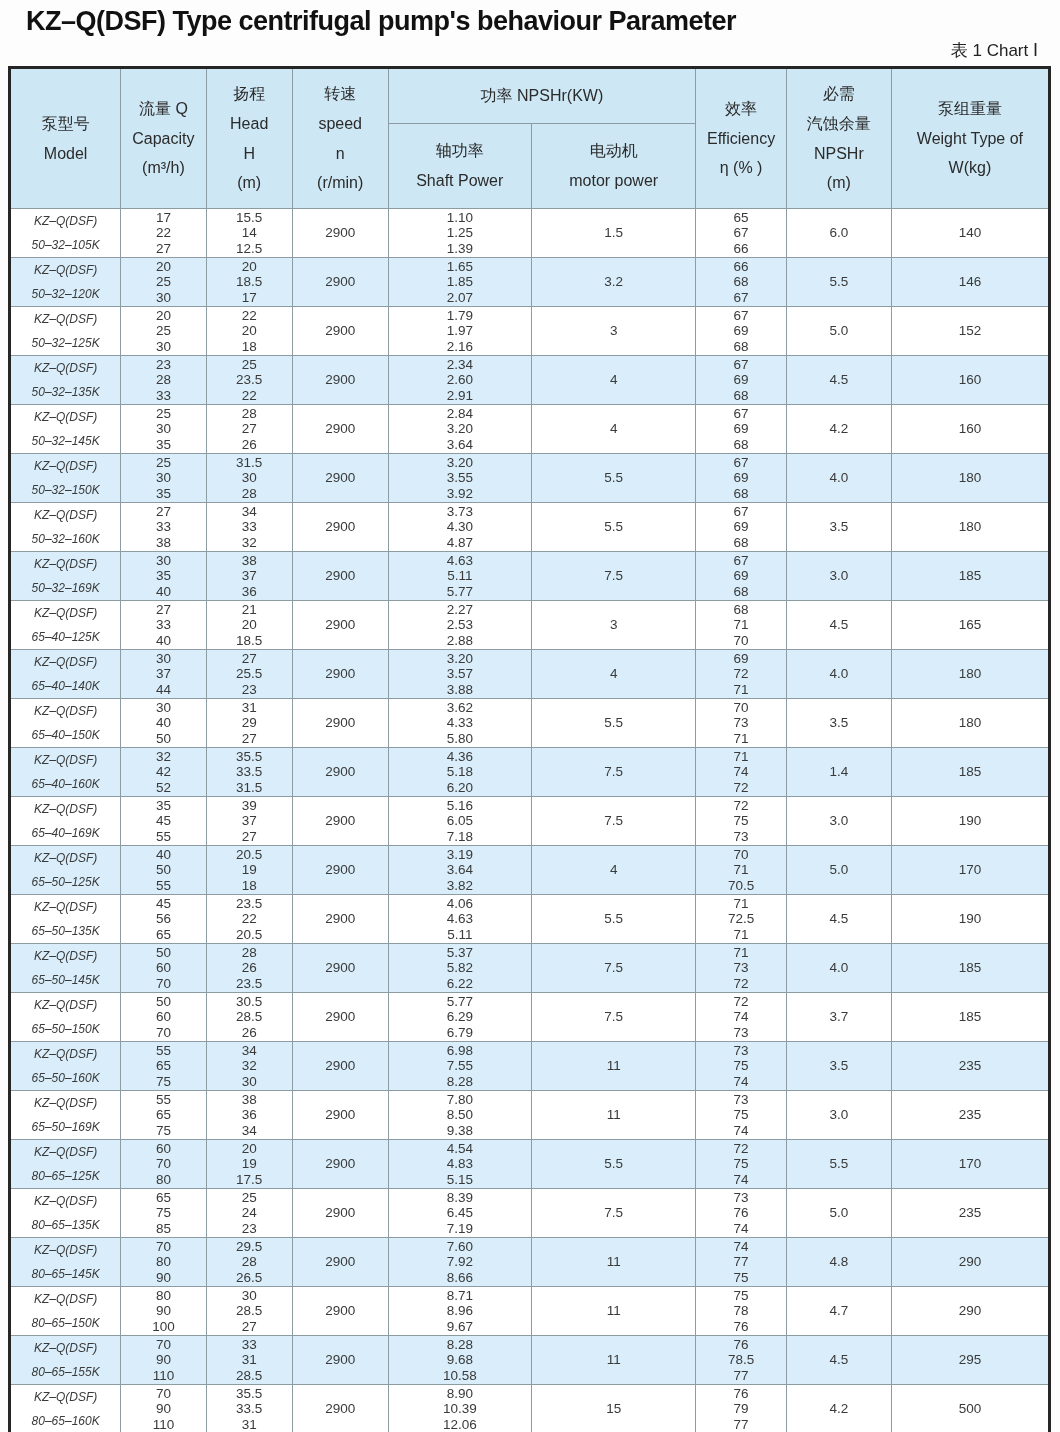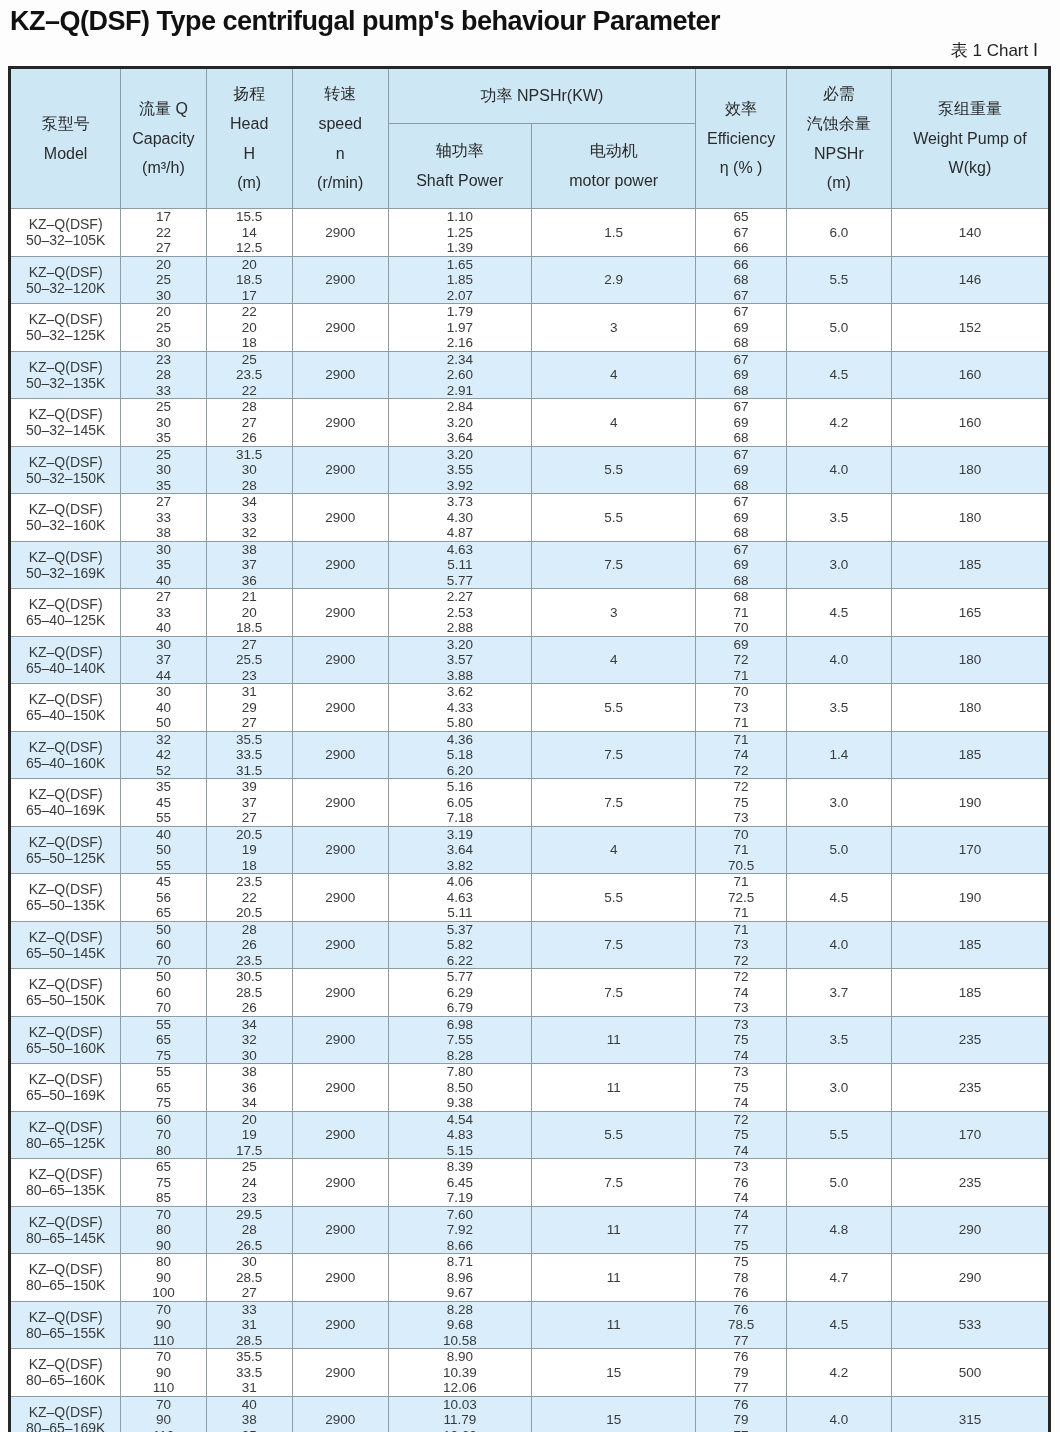--- a/index.html
+++ b/index.html
@@ -11,21 +11,21 @@
     color: #2e2e2e;
   }
   .page {
     position: relative;
     width: 1060px;
     height: 1432px;
     background: #fdfdfd;
     overflow: hidden;
   }
   .page-title {
-    margin: 6px 0 0 10px;
+    margin: 6px 0 0 26px;
     font-size: 27px;
     font-weight: bold;
     letter-spacing: -0.5px;
     color: #111;
   }
   .chart-label {
     text-align: right;
     margin: 2px 22px 4px 12px;
     font-size: 17px;
     color: #222;
@@ -56,22 +56,23 @@
   .pump-table thead tr.sub-row { height: 85px; }
   .pump-table tbody tr { height: 47px; }
   .pump-table tbody tr.alt td { background: #d9eefa; }
   .pump-table tbody td {
     font-size: 13.5px;
     line-height: 15.5px;
     color: #3a3a3a;
     background: #ffffff;
   }
   .pump-table tbody td.cell-model {
-    font-size: 14px;
-    line-height: 16px;
+    font-size: 12px;
+    line-height: 24px;
+    font-style: italic;
   }
 </style>
 </head>
 <body>
 
 <div class="page">
   <h1 class="page-title">KZ–Q(DSF) Type centrifugal pump's behaviour Parameter</h1>
   <div class="chart-label">表 1  Chart Ⅰ</div>
 
   <table class="pump-table">
@@ -103,21 +104,21 @@
 (r/min)</th>
         <th colspan="2">功率 NPSHr(KW)</th>
         <th rowspan="2">效率
 Efficiency
 η (% )</th>
         <th rowspan="2">必需
 汽蚀余量
 NPSHr
 (m)</th>
         <th rowspan="2">泵组重量
-Weight Pump of
+Weight Type of
 W(kg)</th>
       </tr>
       <tr class="sub-row">
         <th>轴功率
 Shaft Power</th>
         <th>电动机
 motor power</th>
       </tr>
     </thead>
     <tbody>
@@ -147,21 +148,21 @@
           <td class="cell-capacity">20
 25
 30</td>
           <td class="cell-head">20
 18.5
 17</td>
           <td class="cell-speed">2900</td>
           <td class="cell-shaft-power">1.65
 1.85
 2.07</td>
-          <td class="cell-motor-power">2.9</td>
+          <td class="cell-motor-power">3.2</td>
           <td class="cell-efficiency">66
 68
 67</td>
           <td class="cell-npshr">5.5</td>
           <td class="cell-weight">146</td>
         </tr>
         <tr>
           <td class="cell-model">KZ–Q(DSF)
 50–32–125K</td>
           <td class="cell-capacity">20
@@ -592,21 +593,21 @@
 28.5</td>
           <td class="cell-speed">2900</td>
           <td class="cell-shaft-power">8.28
 9.68
 10.58</td>
           <td class="cell-motor-power">11</td>
           <td class="cell-efficiency">76
 78.5
 77</td>
           <td class="cell-npshr">4.5</td>
-          <td class="cell-weight">533</td>
+          <td class="cell-weight">295</td>
         </tr>
         <tr>
           <td class="cell-model">KZ–Q(DSF)
 80–65–160K</td>
           <td class="cell-capacity">70
 90
 110</td>
           <td class="cell-head">35.5
 33.5
 31</td>

